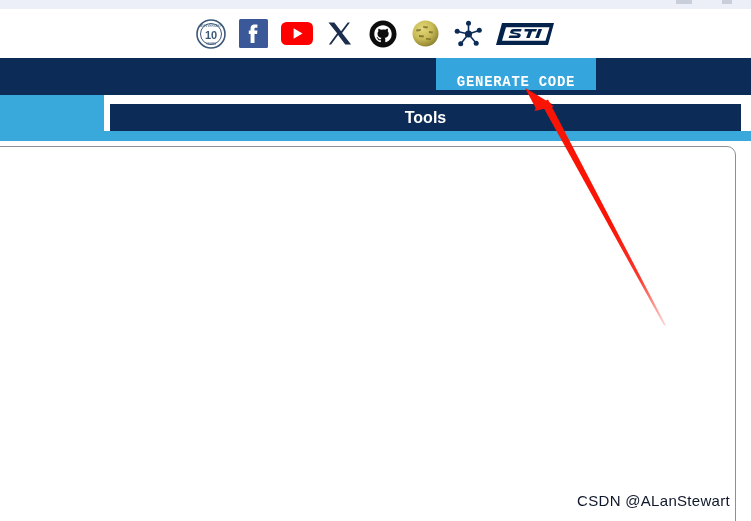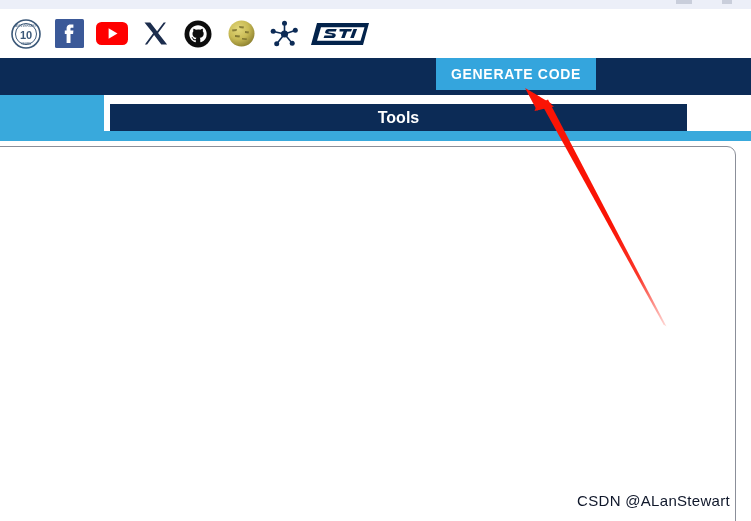--- a/index.html
+++ b/index.html
@@ -34,21 +34,21 @@
   .cut-b { left: 722px; width: 10px; }
 
   
   .social-bar {
     position: absolute;
     left: 0; top: 9px;
     width: 751px; height: 49px;
     background: #ffffff;
     display: flex;
     align-items: center;
-    justify-content: flex-start;
+    justify-content: center;
     padding-right: 8px;
     box-sizing: border-box;
   }
   .social-icon {
     width: 34px;
     height: 34px;
     margin-left: 9px;
     display: flex;
     align-items: center;
     justify-content: center;
@@ -66,27 +66,27 @@
   }
   .generate-code-btn {
     position: absolute;
     left: 436px;
     top: 0px;
     width: 160px;
     height: 32px;
     background: #34a5dd;
     color: #ffffff;
     border: none;
-    font-family: Liberation Sans, sans-serif;
+    font-family: Liberation Mono, monospace;
     font-size: 14px;
     font-weight: bold;
     letter-spacing: 0.7px;
     line-height: 32px;
     text-align: center;
-    padding: 0;
+    padding: 8px;
     cursor: pointer;
   }
 
   
   .tab-row {
     position: absolute;
     left: 0; top: 104px;
     width: 751px; height: 27px;
   }
   .tab-accent {
@@ -97,21 +97,21 @@
   }
   .tab-accent-upper {
     position: absolute;
     left: 0; top: -9px;
     width: 104px; height: 9px;
     background: #39a9dc;
   }
   .tab-main {
     position: absolute;
     left: 110px; top: 0;
-    width: 577px; height: 27px;
+    width: 631px; height: 27px;
     background: #0c2b56;
     color: #ffffff;
     font-size: 16px;
     font-weight: bold;
     display: flex;
     align-items: center;
     justify-content: center;
     box-sizing: border-box;
   }
   .tab-underline {

